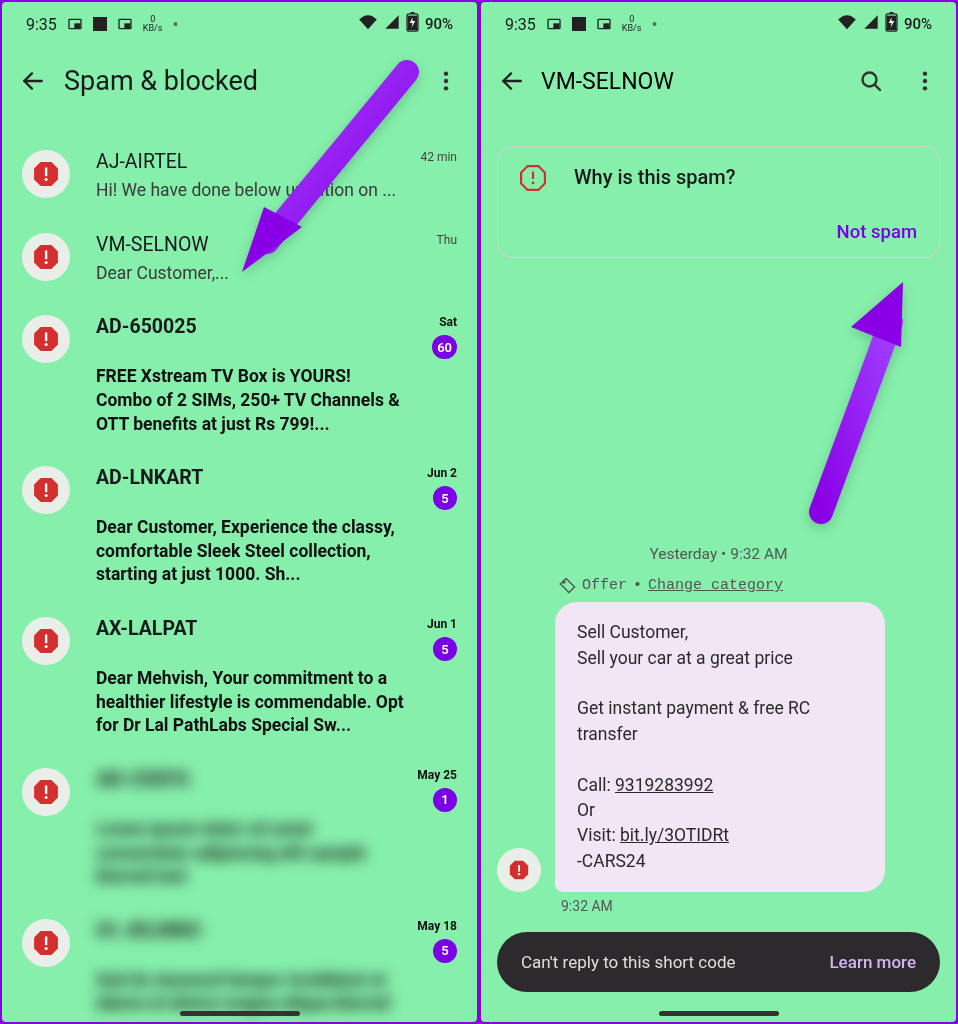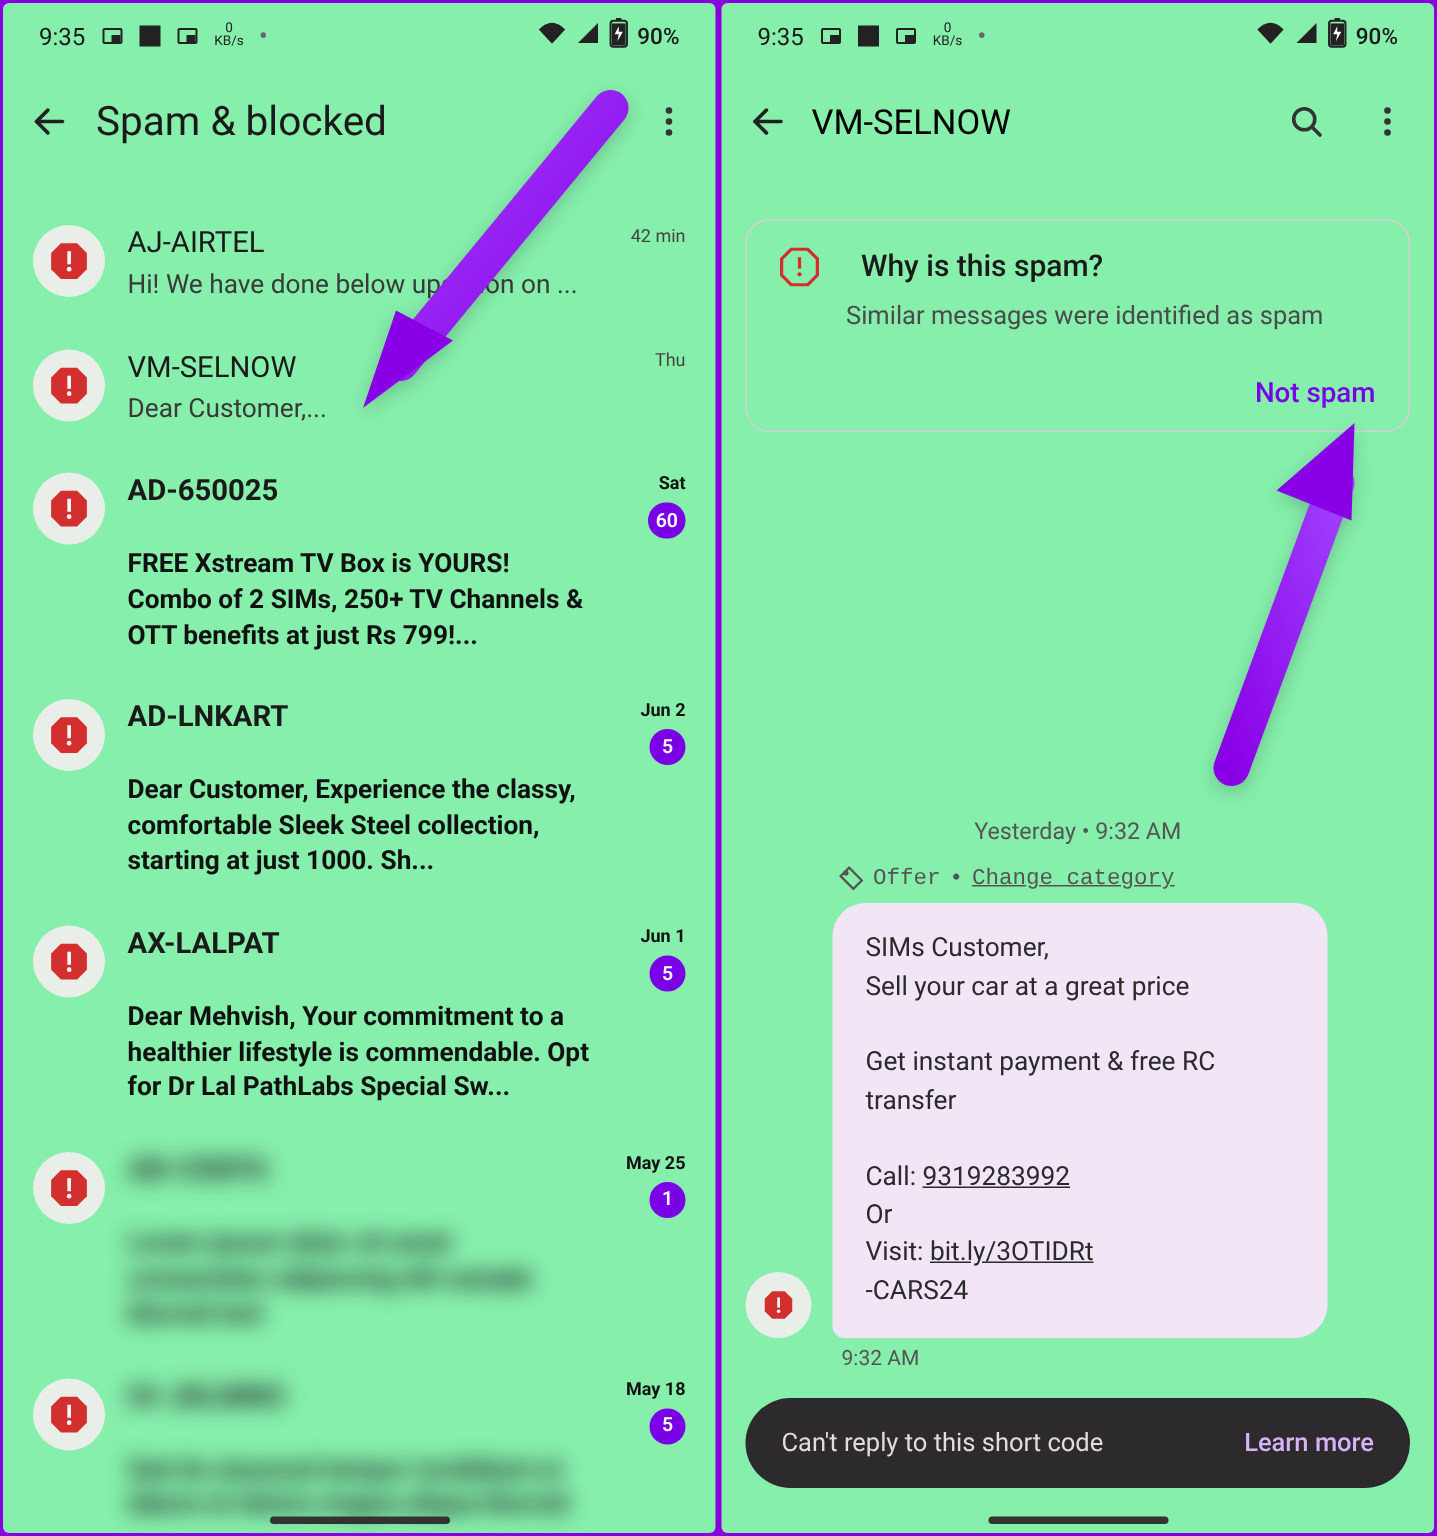--- a/index.html
+++ b/index.html
@@ -51,21 +51,21 @@
     color:#1a1a1a;
   }
   .conv-title { font-size:23px; font-weight:400; margin-left:16px; }
   .appbar-actions { margin-left:auto; display:flex; gap:28px; align-items:center;}
   .icon-btn { width:26px; height:26px; color:#333; display:flex; align-items:center; justify-content:center;}
   
   .msg-list { flex:1; overflow:hidden; padding-top:22px;}
   .msg-item {
     display:flex;
     padding: 12px 20px 18px 20px;
-    gap: 15px;
+    gap: 26px;
   }
   .spam-avatar {
     width:48px; height:48px; border-radius:50%;
     background:#e9efe8;
     display:flex; align-items:center; justify-content:center;
     flex-shrink:0;
   }
   .spam-avatar.small { width:44px; height:44px; }
   .octagon {
     width:26px; height:26px;
@@ -419,21 +419,20 @@
 
   <div class="spam-card">
     <div class="spam-card-header">
       <svg width="26" height="26" viewBox="0 0 24 24">
           <polygon points="7,1 17,1 23,7 23,17 17,23 7,23 1,17 1,7" fill="none" stroke="#d32f2f" stroke-width="2"></polygon>
           <rect x="11" y="6" width="2" height="7" fill="#d32f2f"></rect>
           <circle cx="12" cy="16.5" r="1.3" fill="#d32f2f"></circle>
         </svg>
       <span class="spam-title">Why is this spam?</span>
     </div>
-    <div class="spam-sub">Similar messages were identified as spam</div>
     <div class="spam-actions">
       <span class="not-spam">Not spam</span>
     </div>
   </div>
 
   <div class="conv-area">
     <div class="timestamp-row">Yesterday • 9:32 AM</div>
     <div class="category-row">
       <svg width="17" height="17" viewBox="0 0 24 24" fill="none" stroke="#555" stroke-width="2">
           <path d="M2 10 L10 2 L22 14 L14 22 Z"></path>
@@ -445,21 +444,21 @@
     </div>
     <div class="msg-row">
       <div class="spam-avatar small">
         <svg class="octagon small" viewBox="0 0 24 24">
             <polygon points="7,1 17,1 23,7 23,17 17,23 7,23 1,17 1,7" fill="#d32f2f"></polygon>
             <rect x="11" y="6" width="2.2" height="8" fill="#fff"></rect>
             <circle cx="12.1" cy="17" r="1.4" fill="#fff"></circle>
           </svg>
       </div>
       <div class="bubble">
-        <div>SIMs Customer,</div>
+        <div>Sell Customer,</div>
         <div>Sell your car at a great price</div>
         <br>
         <div>Get instant payment &amp; free RC transfer</div>
         <br>
         <div><span>Call: </span><span class="u">9319283992</span></div>
         <div>Or</div>
         <div><span>Visit: </span><span class="u">bit.ly/3OTIDRt</span></div>
         <div>-CARS24</div>
       </div>
     </div>

